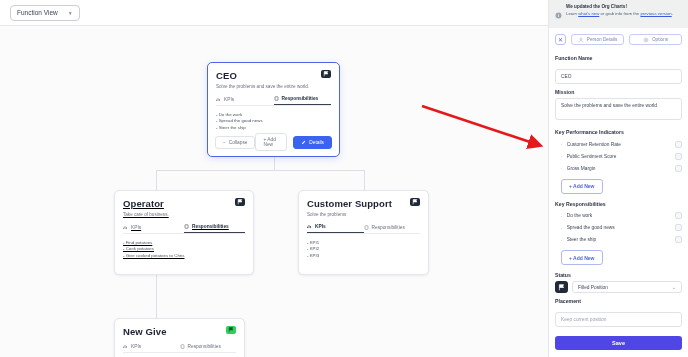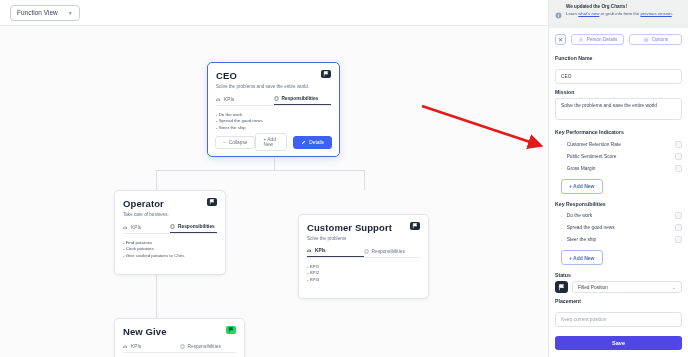--- a/index.html
+++ b/index.html
@@ -240,21 +240,21 @@
             <div class="btn-sm primary">
               <svg width="5" height="5" viewBox="0 0 10 10">
                   <path d="M7 1.5l1.5 1.5L3.5 8H2V6.5z" fill="#fff"></path>
                 </svg>
               <span>Details</span>
             </div>
           </div>
         </div>
       </div>
 
-      <div class="card" style="left:114px; top:164px; width:112px; height:85px;">
+      <div class="card" style="left:114px; top:164px; width:140px; height:85px;text-decoration:underline;">
         <div class="card-head">
           <div class="card-title">Operator</div>
           <div class="flag-badge">
             <svg width="6" height="6" viewBox="0 0 10 10">
                 <path d="M2 1v8M2 1h6l-1.2 2L8 5H2" fill="#fff" stroke="#fff" stroke-width="1"></path>
               </svg>
           </div>
         </div>
         <div class="card-sub">Take care of business.</div>
         <div class="tabs">
@@ -271,21 +271,21 @@
             <span>Responsibilities</span>
           </div>
         </div>
         <ul class="card-list">
           <li>- Find potatoes</li>
           <li>- Cook potatoes</li>
           <li>- Give cooked potatoes to Chris</li>
         </ul>
       </div>
 
-      <div class="card" style="left:298px; top:164px; width:131px; height:85px;margin-top:24px;">
+      <div class="card" style="left:298px; top:164px; width:131px; height:85px;">
         <div class="card-head">
           <div class="card-title">Customer Support</div>
           <div class="flag-badge">
             <svg width="6" height="6" viewBox="0 0 10 10">
                 <path d="M2 1v8M2 1h6l-1.2 2L8 5H2" fill="#fff" stroke="#fff" stroke-width="1"></path>
               </svg>
           </div>
         </div>
         <div class="card-sub">Solve the problems</div>
         <div class="tabs">

